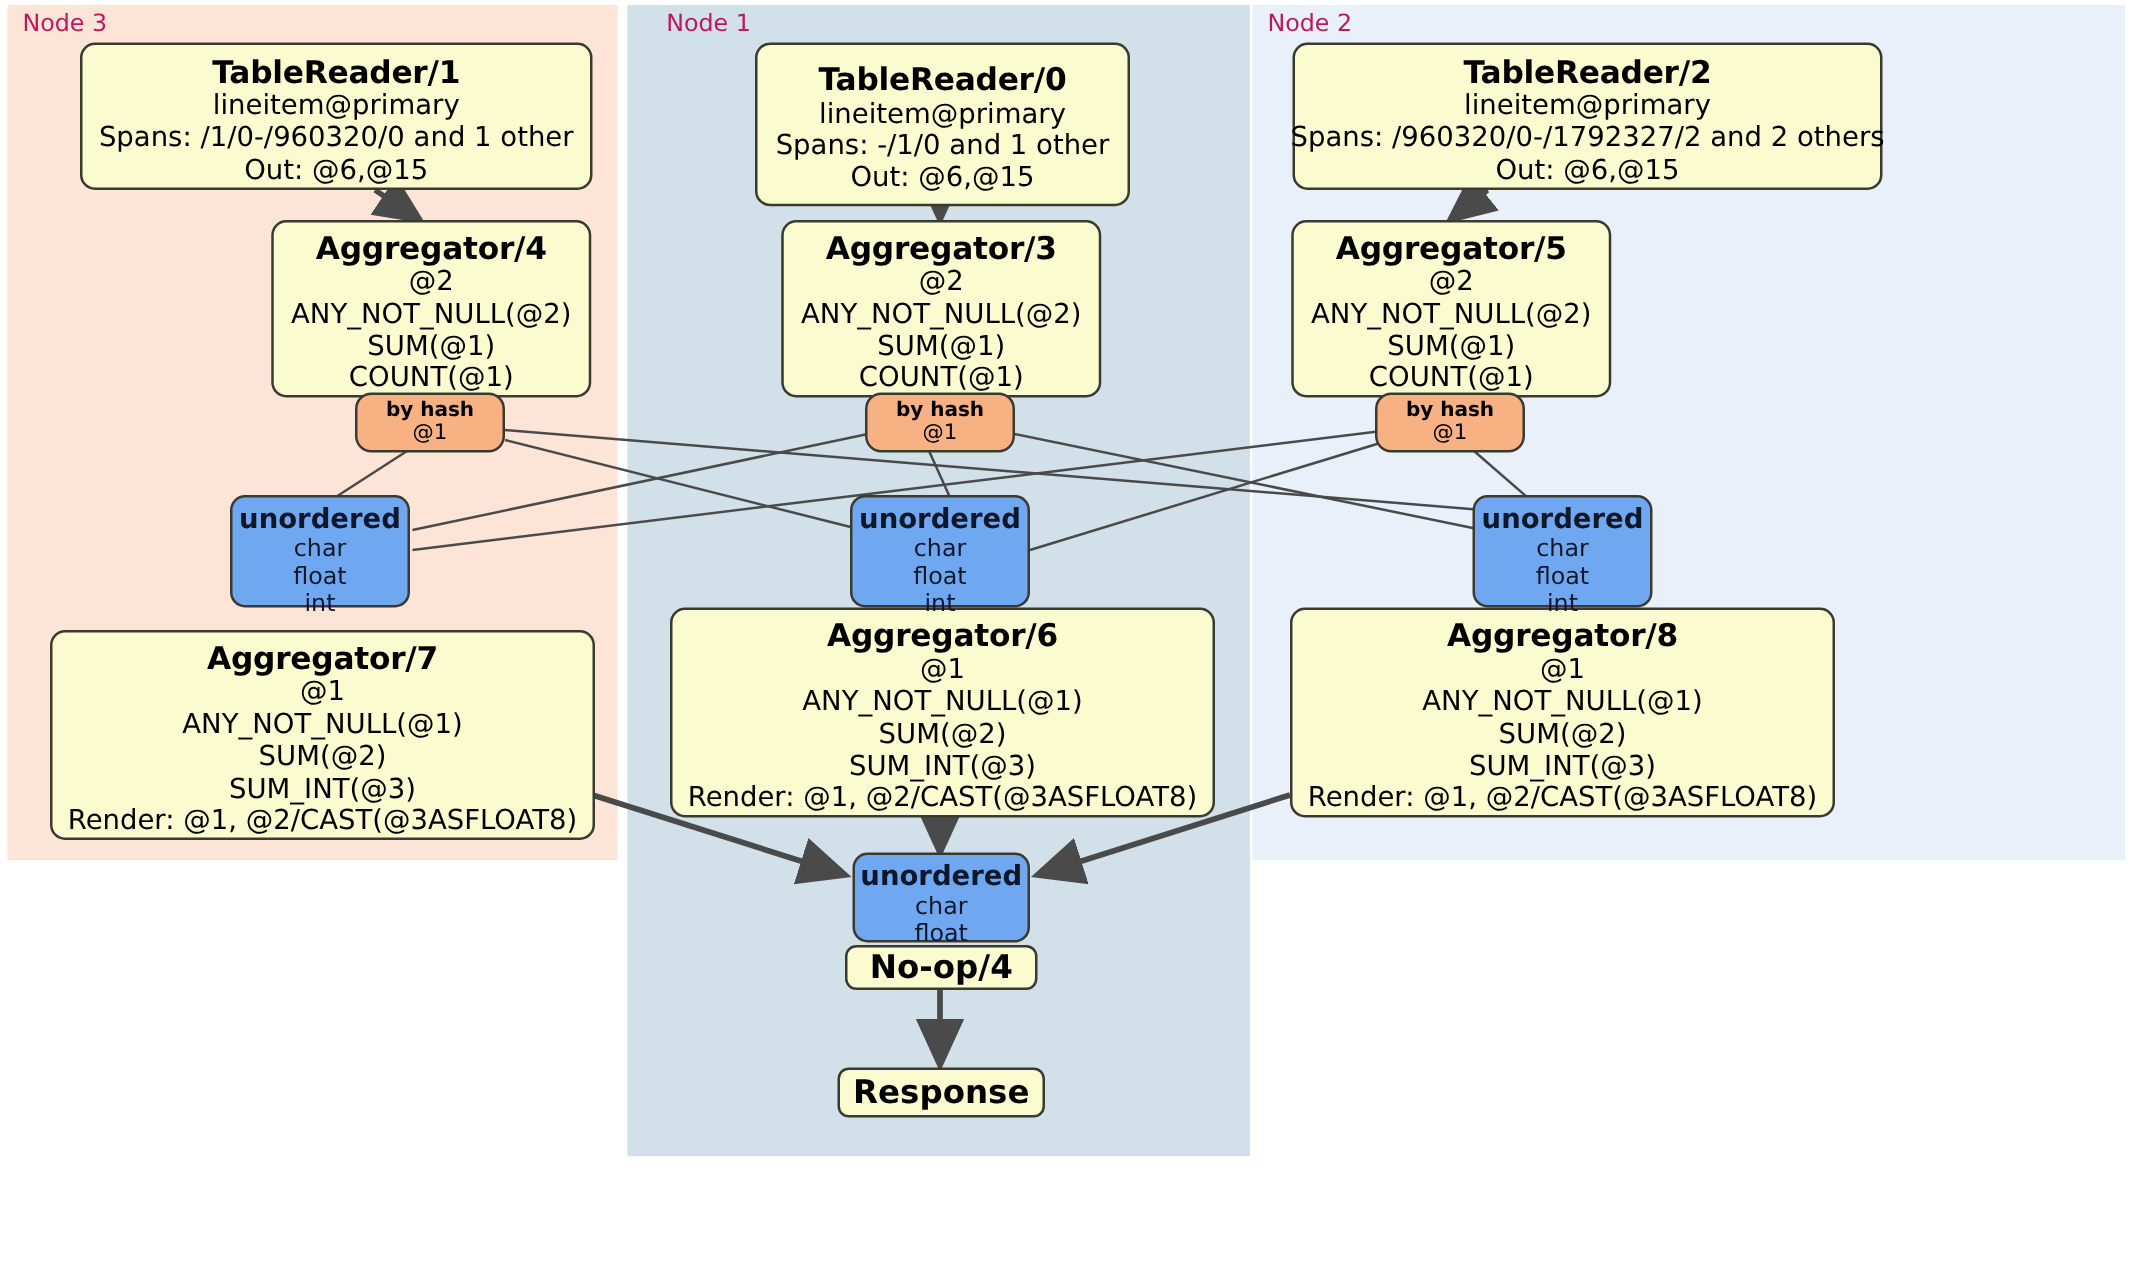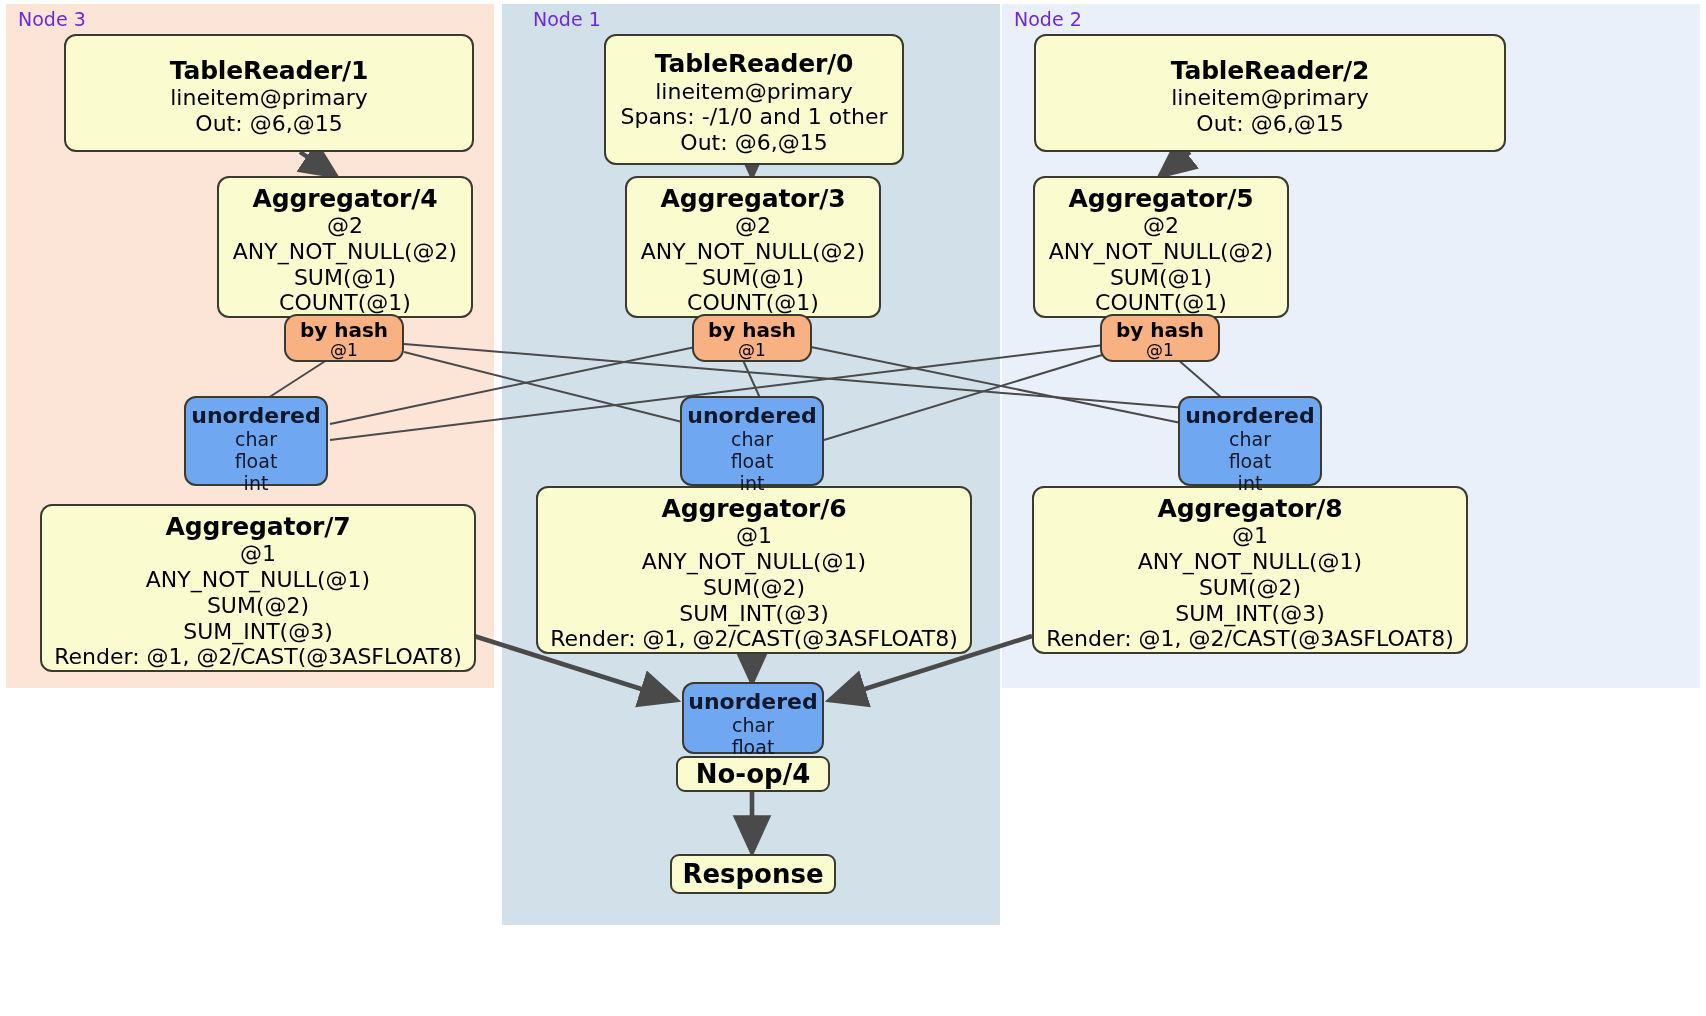--- a/index.html
+++ b/index.html
@@ -2,41 +2,41 @@
 <html><head>
 <meta charset="utf-8">
 <style>
   html,body{margin:0;padding:0;background:#ffffff;}
   body{width:1706px;height:1016px;position:relative;overflow:hidden;
        font-family:"DejaVu Sans","Liberation Sans",sans-serif;}
   #stage{position:absolute;left:0;top:0;width:1706px;height:1016px;}
 
   
   .panel{position:absolute;}
-  .panel-label{position:absolute;font-size:19px;color:#6d28d9;
+  .panel-label{position:absolute;font-size:19px;color:#be185d;
       font-family:"DejaVu Sans","Liberation Sans",sans-serif;white-space:nowrap;}
 
   
   #edges{position:absolute;left:0;top:0;width:1706px;height:1016px;
          pointer-events:none;}
 
   
   .box{position:absolute;box-sizing:border-box;text-align:center;
        display:flex;flex-direction:column;align-items:center;
        justify-content:flex-start;}
 
   .proc{background:#fbfbd0;border:2.2px solid #3a3a30;border-radius:12px;
         color:#000;padding-top:6px;justify-content:center;}
   .proc .title{font-weight:bold;font-size:25px;line-height:1.18;
         letter-spacing:-0.2px;}
   .proc .ln{font-size:22px;line-height:1.17;white-space:nowrap;}
 
   .router{background:#f7b183;border:2.2px solid #3a3a30;border-radius:13px;
         color:#000;padding-top:3px;z-index:6;}
-  .router .title{font-weight:bold;font-size:20px;line-height:1.1;}
+  .router .title{font-weight:bold;font-size:16px;line-height:1.1;}
   .router .ln{font-size:17px;line-height:1.1;}
 
   .sync{background:#6fa8f0;border:2.2px solid #3a3a30;border-radius:12px;
         color:#0f172a;padding-top:5px;z-index:6;}
   .sync .title{font-weight:bold;font-size:22px;line-height:1.15;}
   .sync .ln{font-size:19px;line-height:1.16;}
 
   .simple{background:#fbfbd0;border:2.2px solid #3a3a30;border-radius:9px;
         color:#000;display:flex;align-items:center;justify-content:center;}
   .simple .title{font-weight:bold;font-size:26px;line-height:1;}
@@ -84,33 +84,35 @@
     <path d="M474,636 L676,700" stroke="#4a4a4a" stroke-width="4.6" fill="none" marker-end="url(#ahs)"></path>
     <path d="M752,654 L752,682" stroke="#4a4a4a" stroke-width="4.6" fill="none" marker-end="url(#ahs)"></path>
     <path d="M1032,636 L830,700" stroke="#4a4a4a" stroke-width="4.6" fill="none" marker-end="url(#ahs)"></path>
 
     <path d="M752,790 L752,852" stroke="#4a4a4a" stroke-width="4.6" fill="none" marker-end="url(#ahs)"></path>
   </svg>
 
   <div class="box proc" style="left:64px;top:34px;width:410px;height:118px;">
     <div class="title">TableReader/1</div>
     <div class="ln">lineitem@primary</div>
+    <div class="ln">Spans: /1/0-/960320/0 and 1 other</div>
     <div class="ln">Out: @6,@15</div>
   </div>
 
   <div class="box proc" style="left:604px;top:34px;width:300px;height:131px;">
     <div class="title">TableReader/0</div>
     <div class="ln">lineitem@primary</div>
     <div class="ln">Spans: -/1/0 and 1 other</div>
     <div class="ln">Out: @6,@15</div>
   </div>
 
   <div class="box proc" style="left:1034px;top:34px;width:472px;height:118px;">
     <div class="title">TableReader/2</div>
     <div class="ln">lineitem@primary</div>
+    <div class="ln">Spans: /960320/0-/1792327/2 and 2 others</div>
     <div class="ln">Out: @6,@15</div>
   </div>
 
   <div class="box proc" style="left:217px;top:176px;width:256px;height:142px;">
     <div class="title">Aggregator/4</div>
     <div class="ln">@2</div>
     <div class="ln">ANY_NOT_NULL(@2)</div>
     <div class="ln">SUM(@1)</div>
     <div class="ln">COUNT(@1)</div>
   </div>

